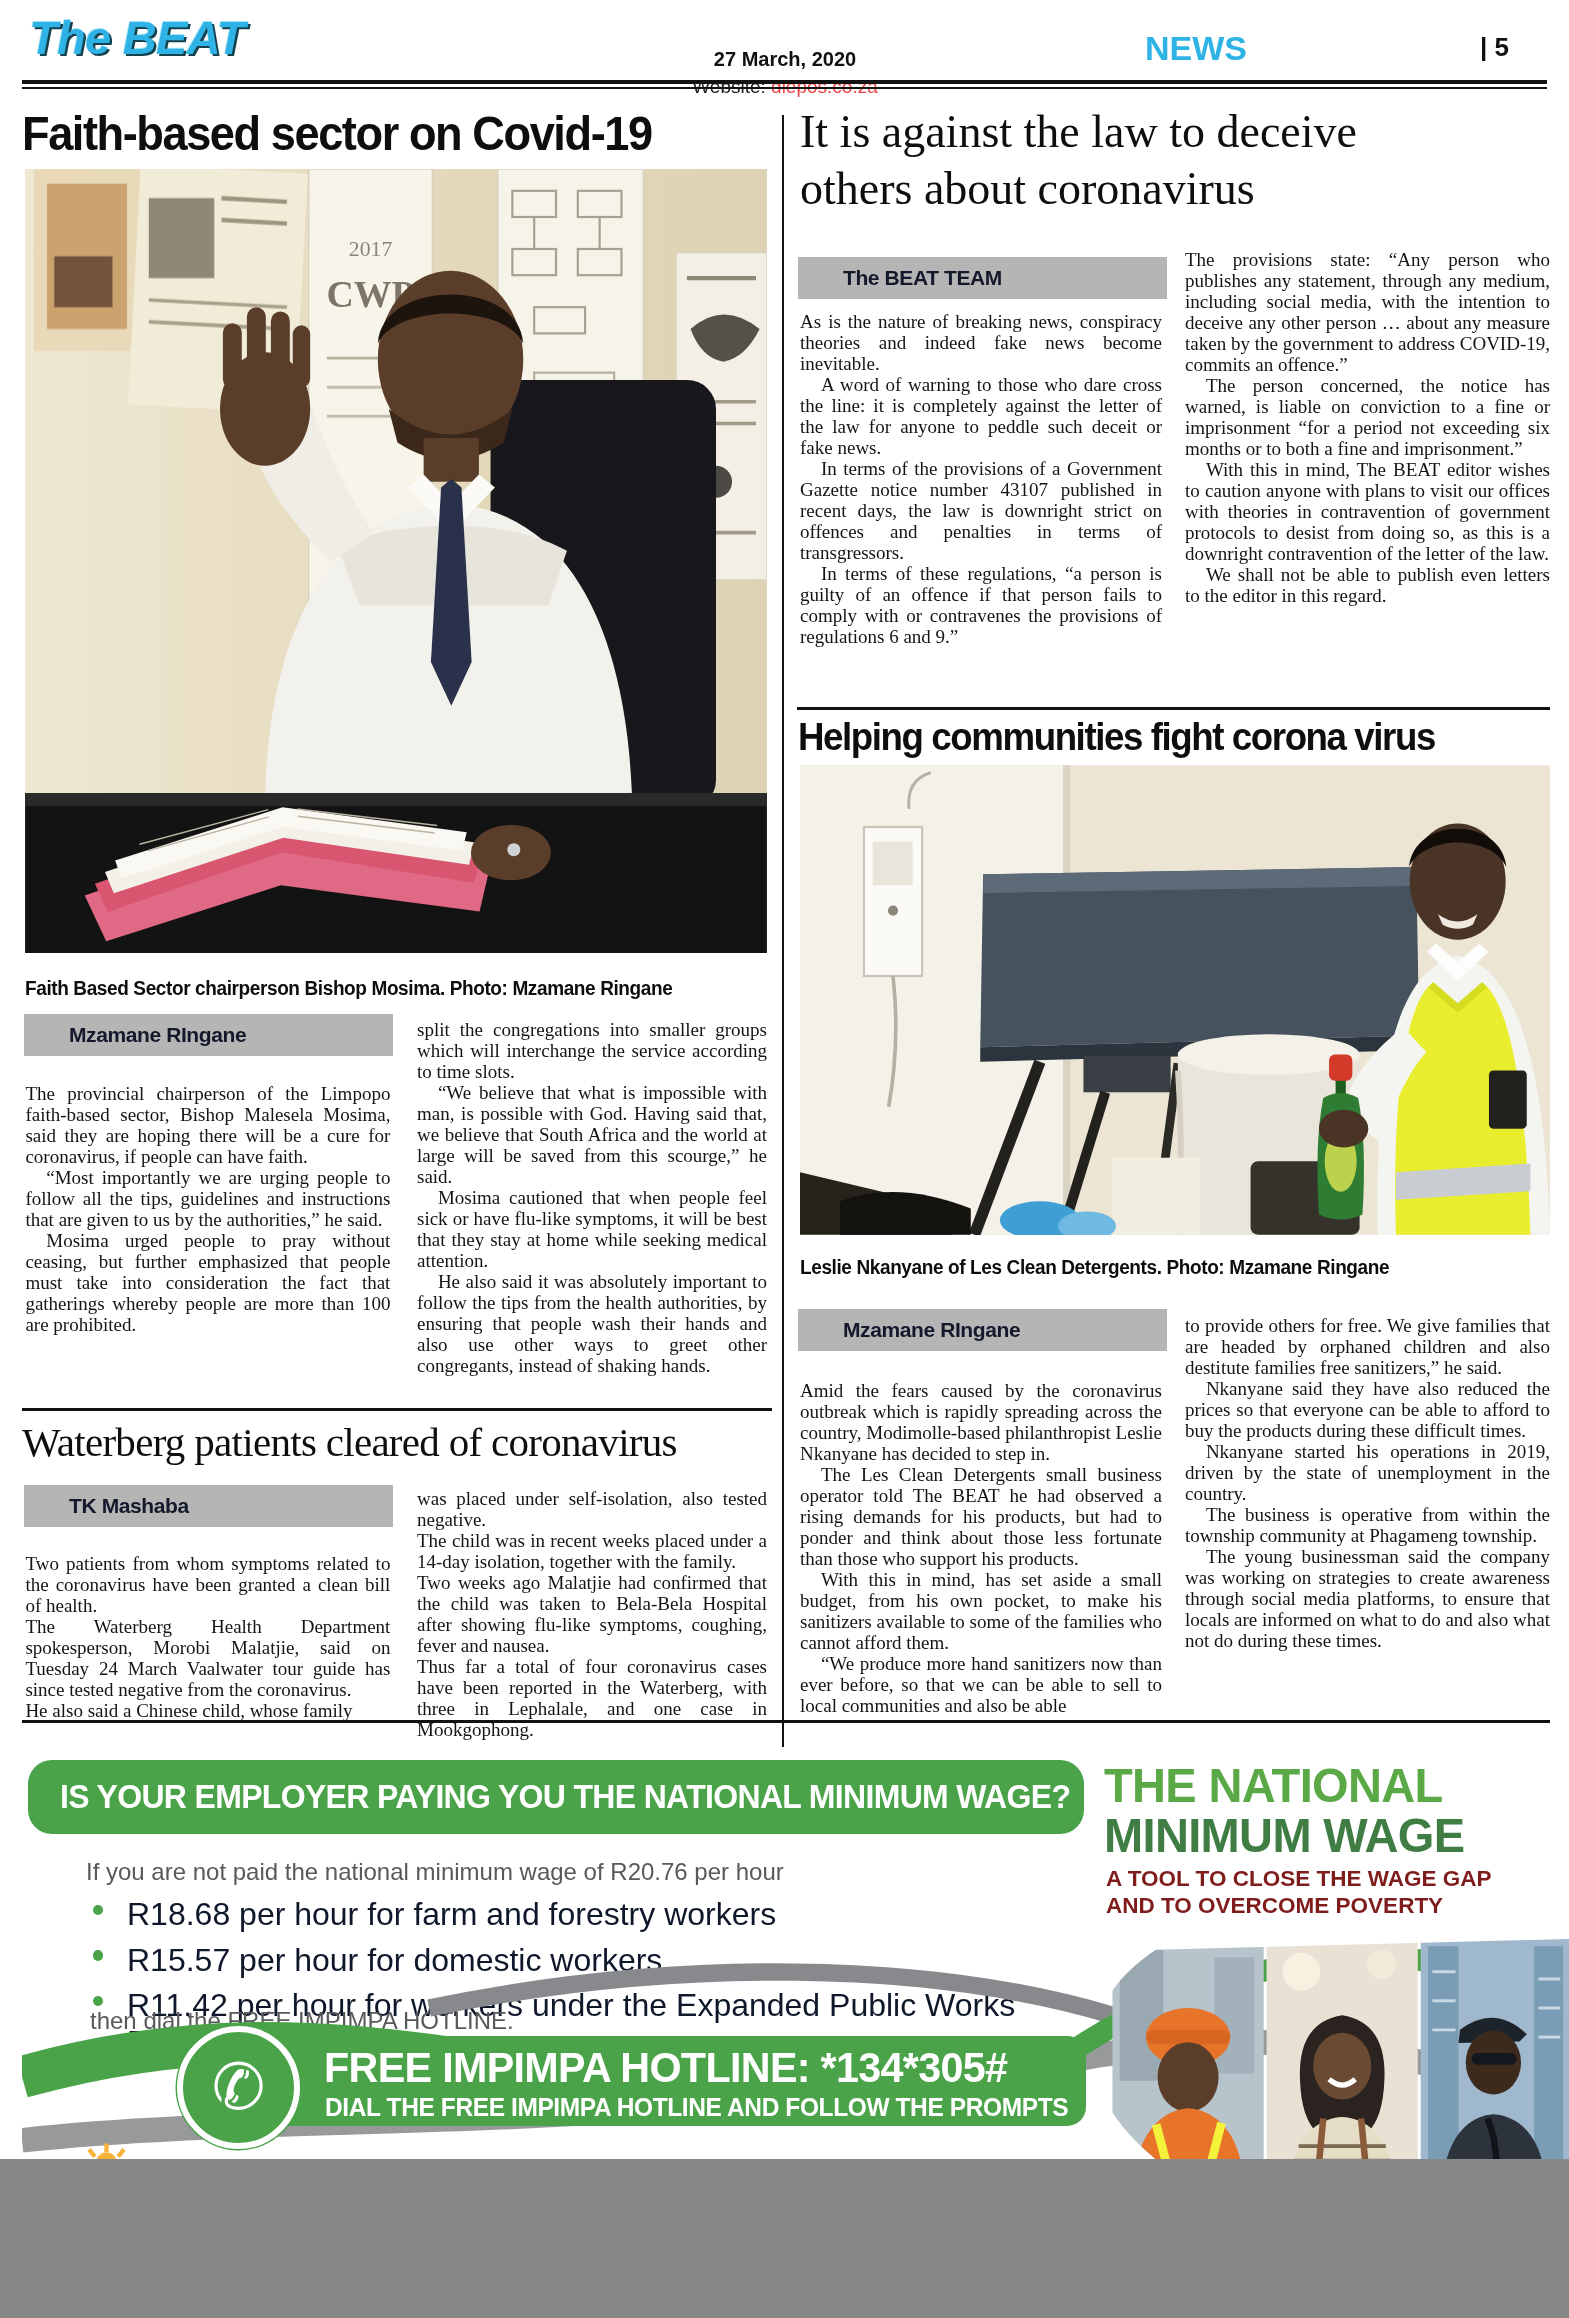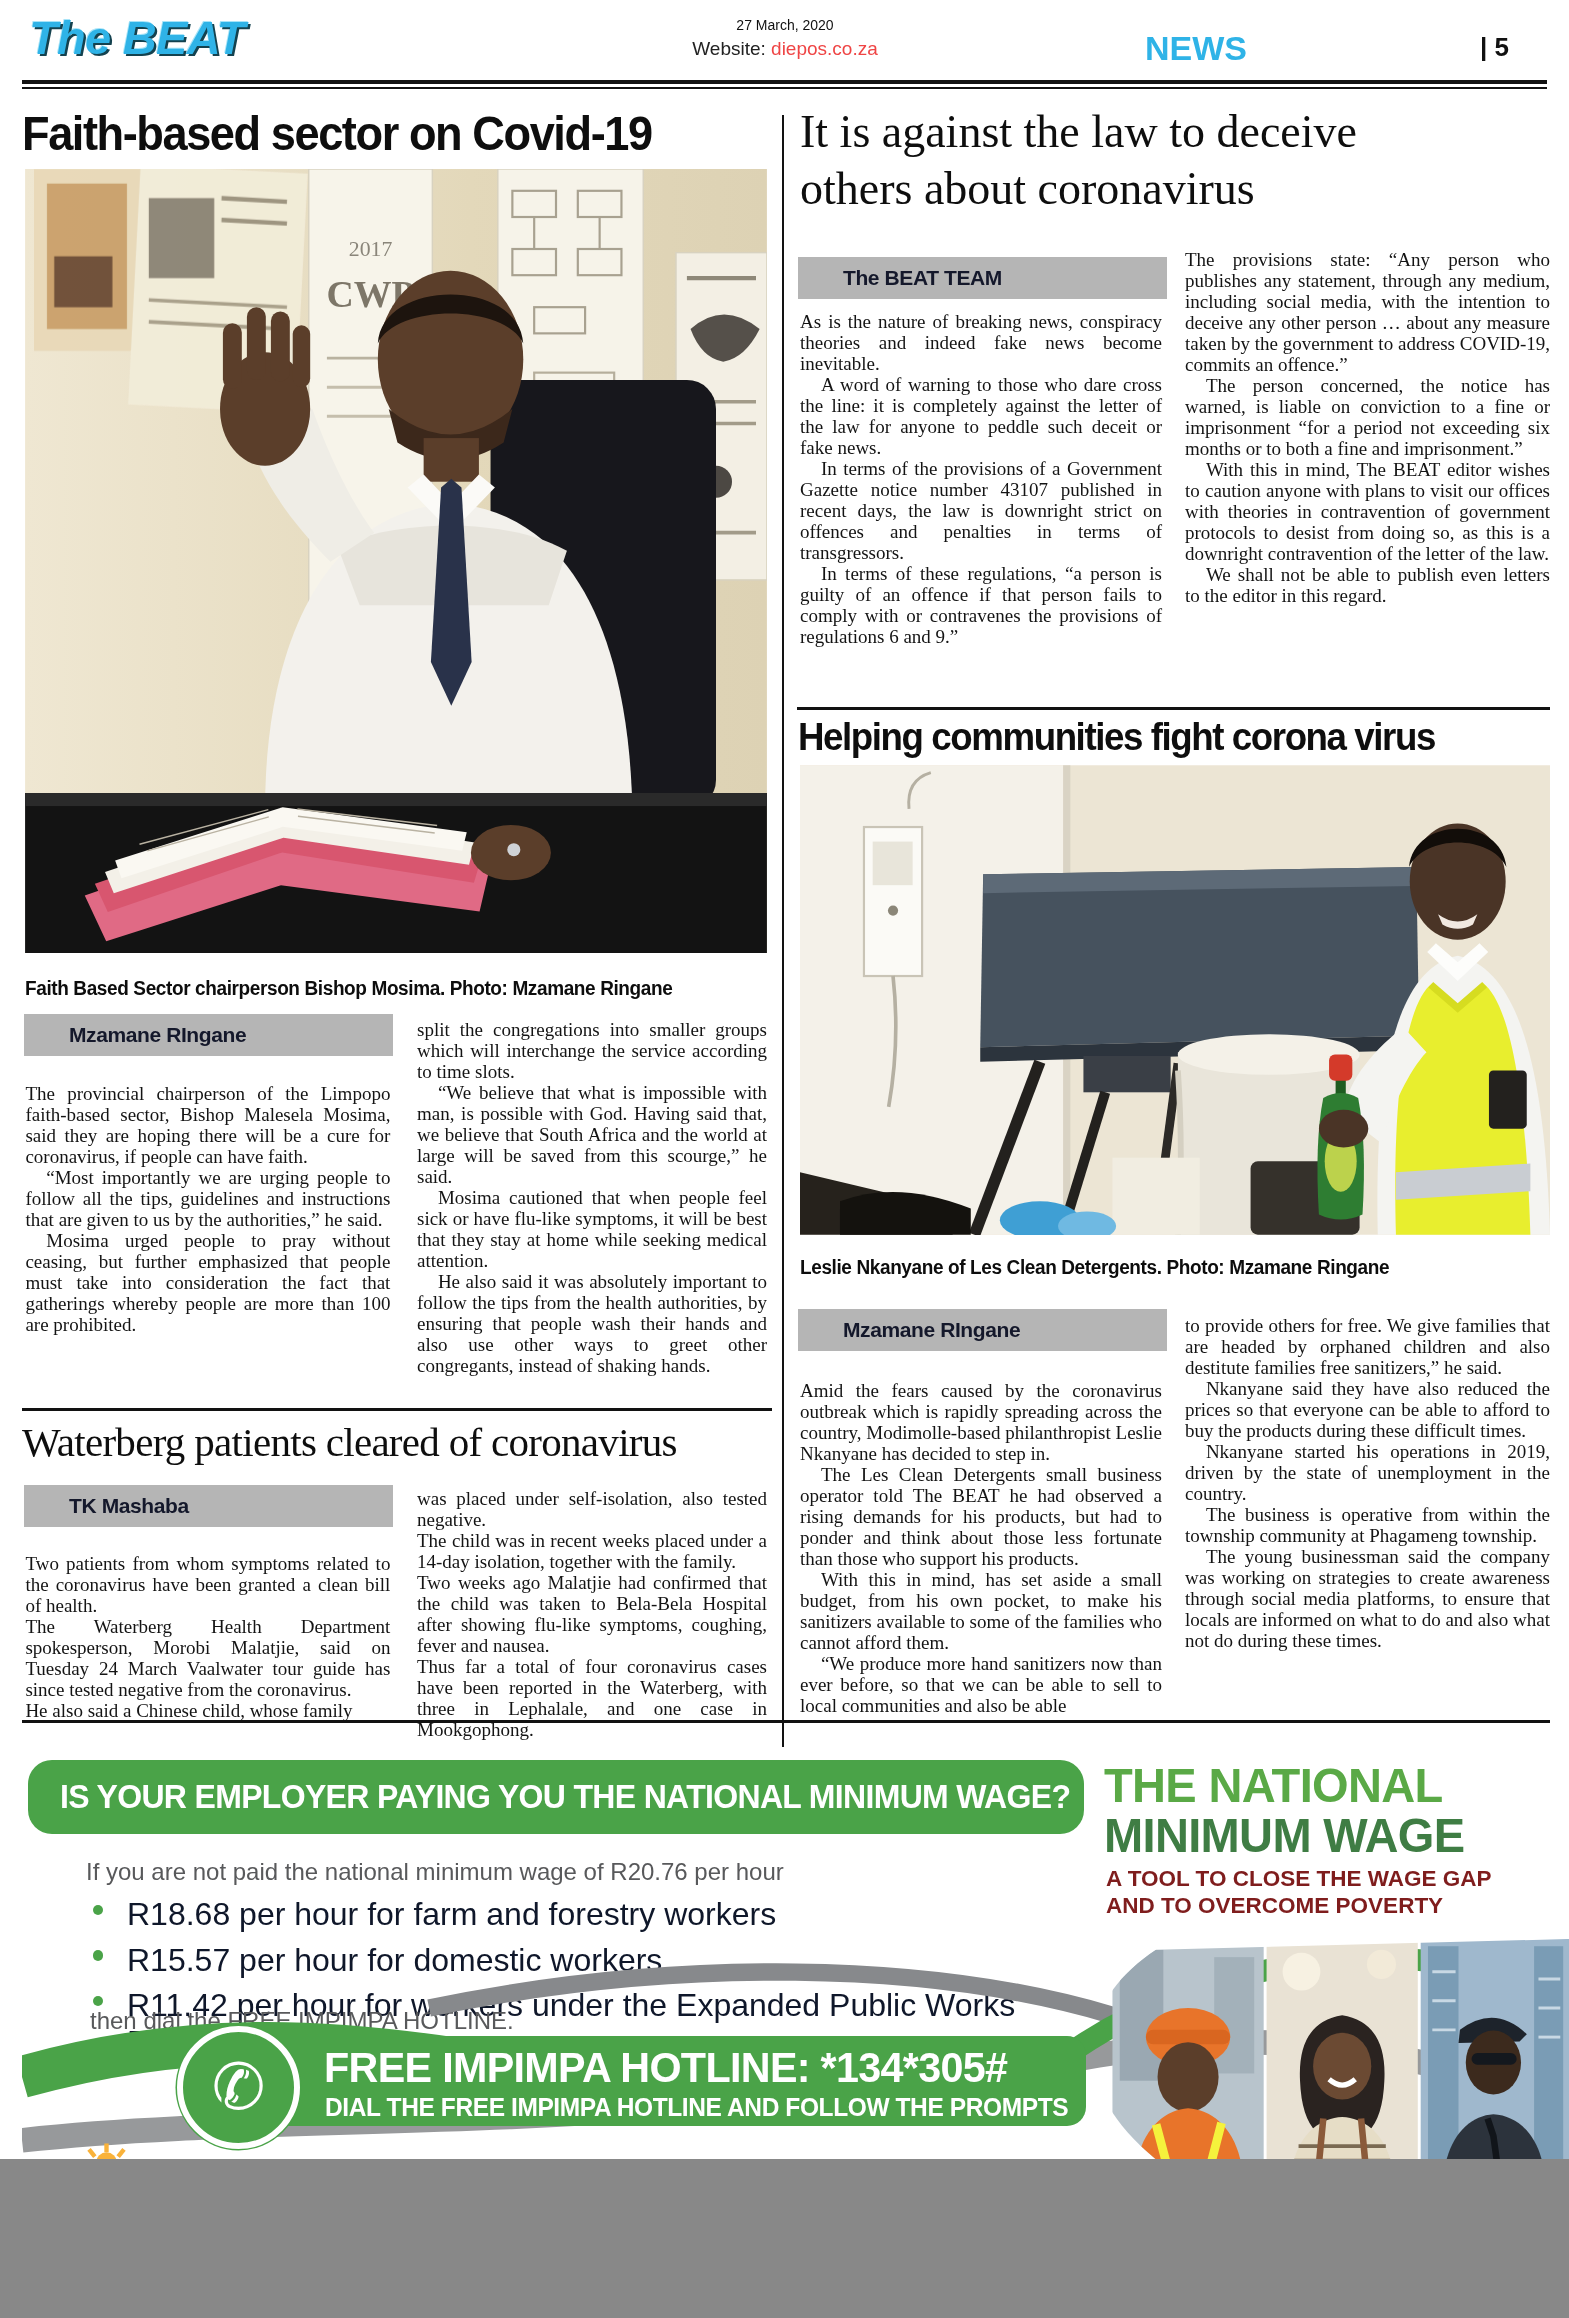--- a/index.html
+++ b/index.html
@@ -4,21 +4,21 @@
 <style>
   html,body{margin:0;padding:0;background:#888;}
   #page{position:relative;width:1569px;height:2159px;background:#ffffff;overflow:hidden;
         font-family:"Liberation Serif",serif;color:#151515;}
   .abs{position:absolute;}
   
   .masthead{left:29px;top:10.2px;font-family:"Liberation Sans",sans-serif;font-style:italic;
     font-weight:bold;font-size:47px;color:#2fb3e7;letter-spacing:-0.7px;
     text-shadow:2.2px 2.2px 0 #14424f, -0.7px -0.7px 0 #a8e4f8;}
   .hdr-center{left:574px;top:17.4px;width:422px;text-align:center;font-family:"Liberation Sans",sans-serif;}
-  .hdr-date{font-size:14px;font-weight:normal;color:#111;}
+  .hdr-date{font-size:20px;font-weight:bold;color:#111;margin-top:31px;}
   .hdr-web{font-size:19px;color:#222;margin-top:4.4px;}
   .hdr-web .url{color:#ef4444;}
   .hdr-news{left:1145px;top:29px;font-family:"Liberation Sans",sans-serif;font-weight:bold;
     font-size:34px;color:#2fb3e7;letter-spacing:0px;}
   .hdr-page{left:1480px;top:32px;font-family:"Liberation Sans",sans-serif;font-weight:bold;
     font-size:26px;color:#111;}
   .rule{background:#121212;}
   
   .h-cond{font-family:"Liberation Sans",sans-serif;font-weight:bold;color:#0e0e0e;
     letter-spacing:-1.5px;transform:scaleX(.94);transform-origin:left top;white-space:nowrap;}

